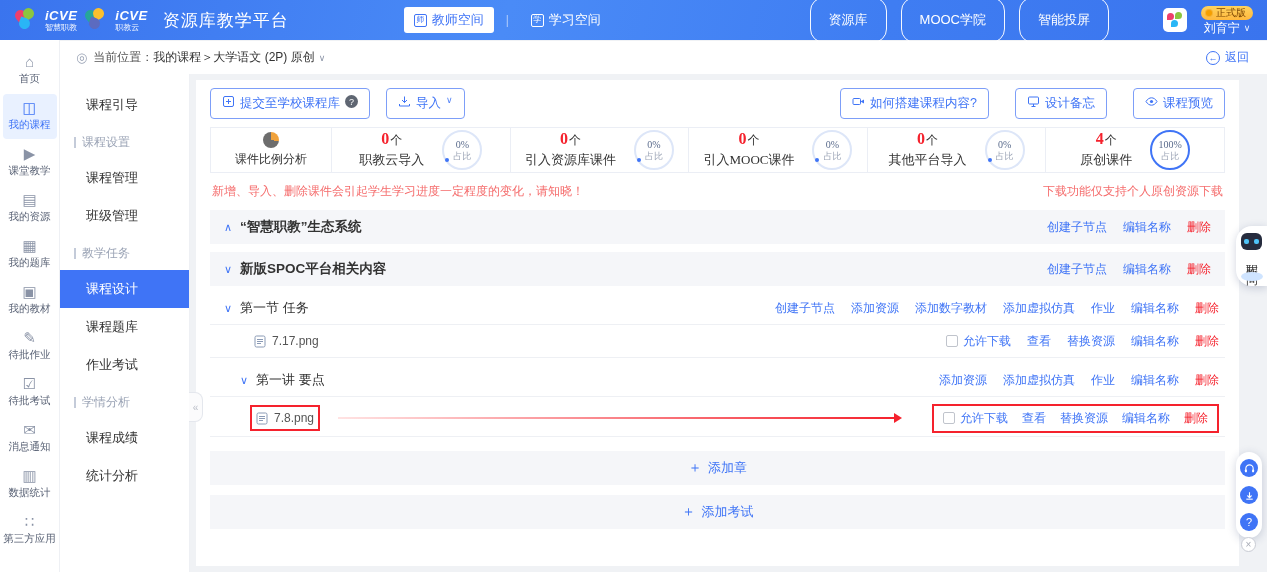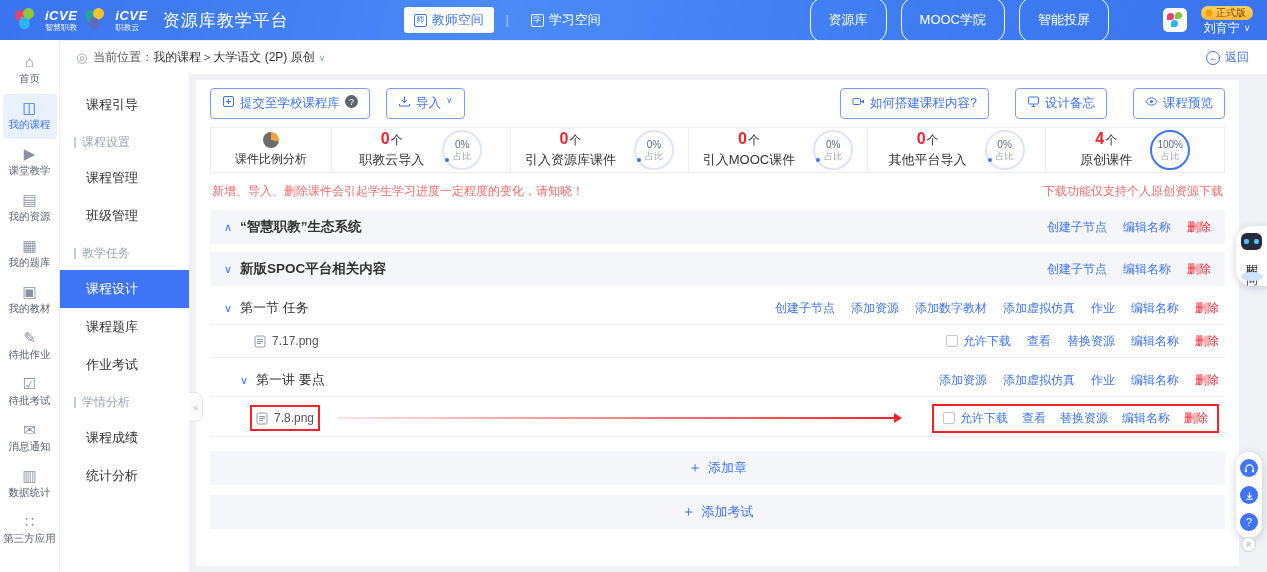--- a/index.html
+++ b/index.html
@@ -82,21 +82,21 @@
   .toolbar-right { margin-left:auto; display:flex; gap:10px; }
   .q-badge { width:13px; height:13px; border-radius:50%; background:#5f6672; color:#fff; font-size:9px;
              display:inline-flex; align-items:center; justify-content:center; }
   .bico { display:inline-flex; }
 
   
   .stats { border:1px solid #ebeef5; display:flex; align-items:stretch; height:46px; margin-bottom:10px; }
   .stat-first { width:120px; display:flex; flex-direction:column; align-items:center; justify-content:center; gap:3px; }
   .pie { width:16px; height:16px; border-radius:50%; background:conic-gradient(#f0a23c 0 100deg,#6d6d6d 100deg 360deg); }
   .stat-first-lab { font-size:12px; color:#333; }
-  .stat-cell { flex:1; display:flex; align-items:center; justify-content:center; gap:18px; border-left:1px solid #ebeef5; }
+  .stat-cell { flex:1; display:flex; align-items:center; justify-content:center; gap:18px; border-left:1px solid #ebeef5;font-family:Liberation Serif, serif; }
   .stat-main { text-align:center; }
   .stat-num { font-size:15px; line-height:1; }
   .stat-num b { color:#f5222d; font-size:16px; font-weight:bold; }
   .stat-num span { color:#333; font-size:12px; margin-left:1px; }
   .stat-label { font-size:13px; color:#333; margin-top:4px; white-space:nowrap; }
   .ring { width:40px; height:40px; border-radius:50%; border:2px solid #dde6f8; display:flex; flex-direction:column;
           align-items:center; justify-content:center; line-height:1.15; position:relative; flex:none; }
   .ring .pct { font-size:10px; color:#5a6b8c; }
   .ring .plab { font-size:9px; color:#9aa3b5; }
   .ring-dot { position:absolute; left:1px; bottom:6px; width:4px; height:4px; border-radius:50%; background:#3f74f6; }

